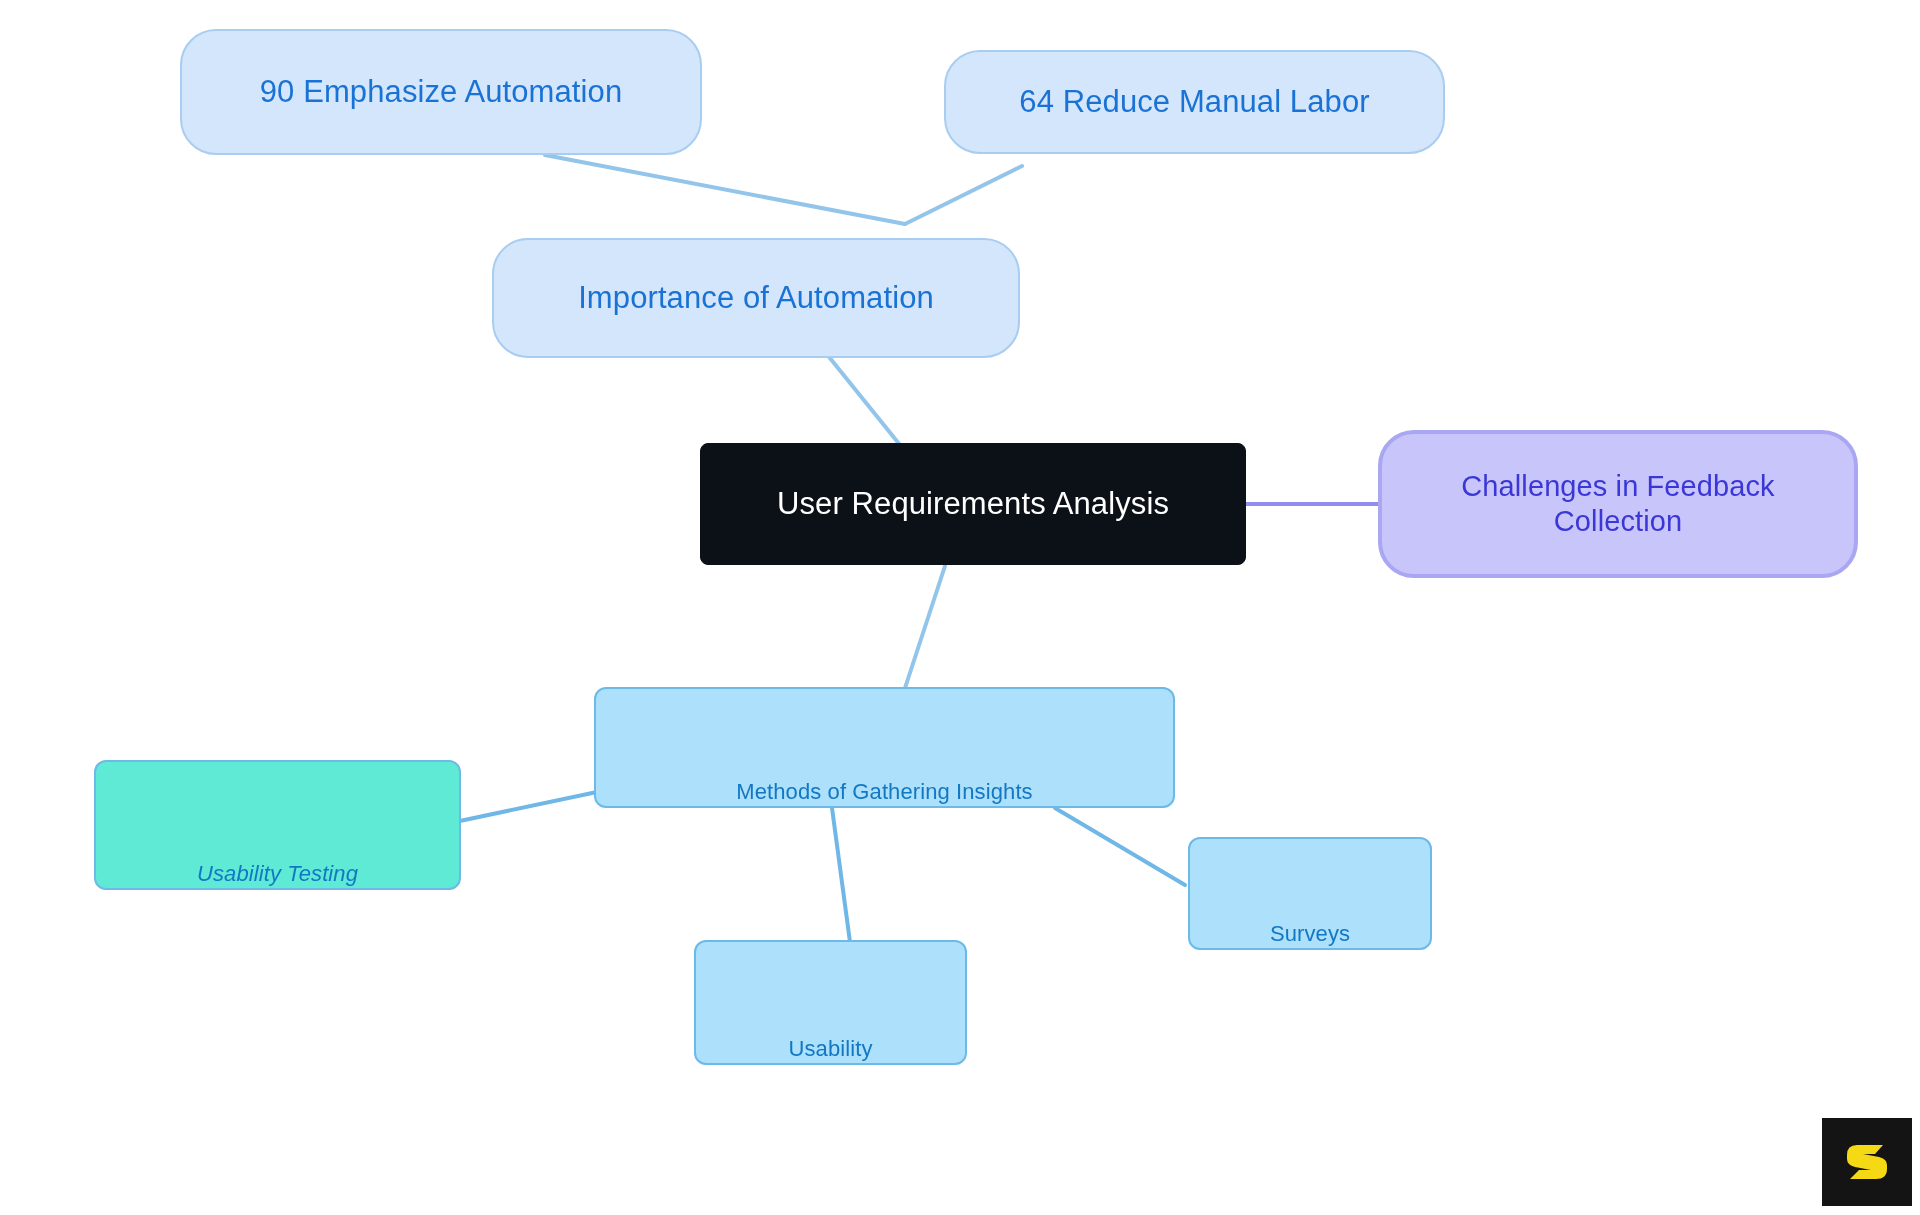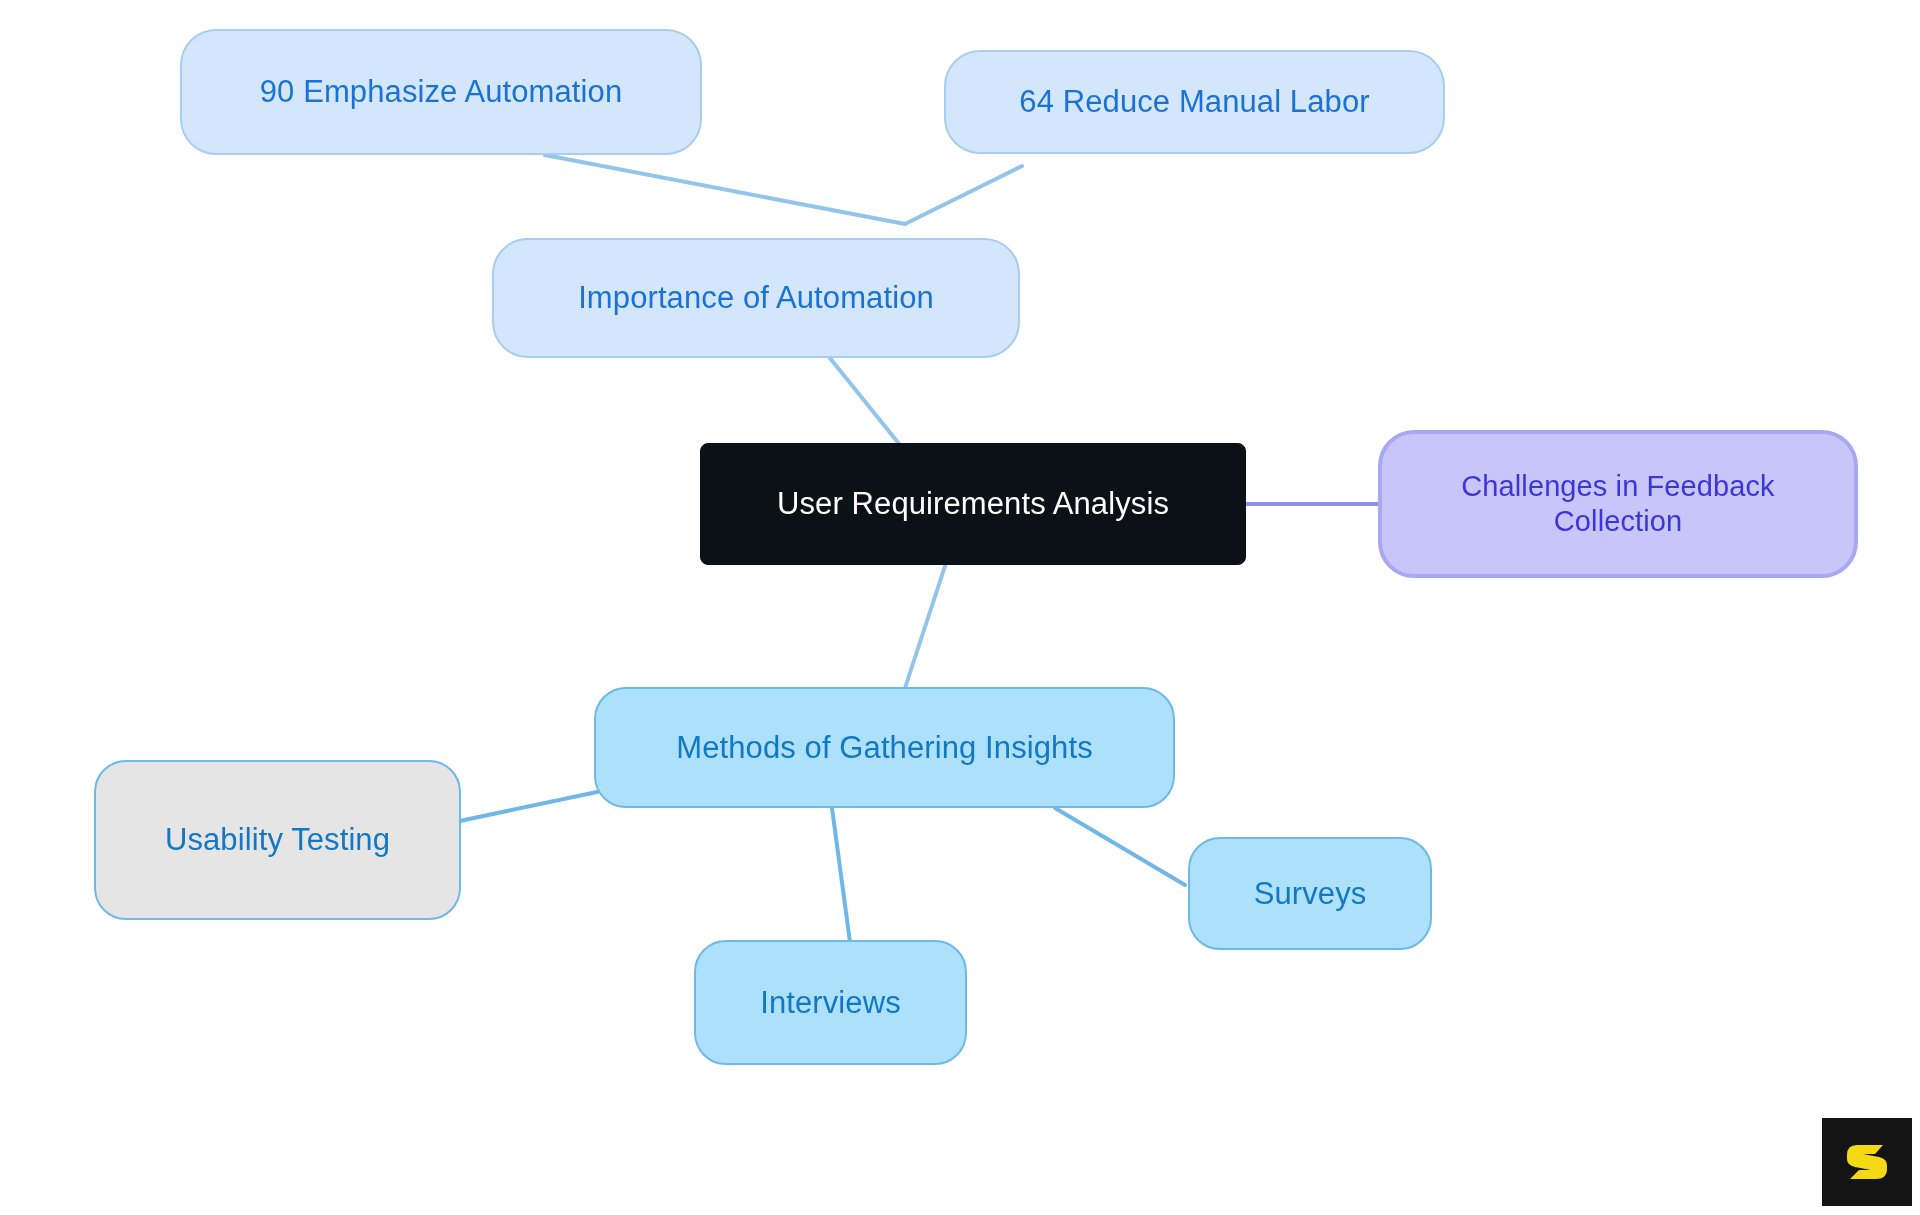--- a/index.html
+++ b/index.html
@@ -46,22 +46,23 @@
     background: #d3e6fb;
     color: #1a73d4;
     border: 2px solid #404040;
     border-radius: 36px;
     font-size: 31px;
   }
   .node-blue {
     background: #ace0fb;
     color: #1378c4;
     border: 2px solid #6db9e8;
-    border-radius: 32px;
-    font-size: 31px;
+    border-radius: 12px;
+    font-size: 22px;
+    align-items: flex-end;
   }
   .node-purple {
     background: #c7c5f9;
     color: #3b37d6;
     border: 4px solid #0f766e;
     border-radius: 36px;
     font-size: 29px;
   }
   .node-text {
     display: block;
@@ -109,25 +110,25 @@
       <div class="node node-blue-pale" style="left: 492px; top: 222px; width: 528px; height: 120px; background: rgb(211, 230, 251); border-color: rgb(168, 205, 240); color: rgb(26, 115, 212); margin-top: 16px;">
         <span class="node-text">Importance of Automation</span>
       </div>
       <div class="node node-purple" style="left: 1378px; top: 430px; width: 480px; height: 148px; background: rgb(199, 197, 249); border-color: rgb(169, 166, 242); color: rgb(59, 55, 214);">
         <span class="node-text">Challenges in Feedback
 Collection</span>
       </div>
       <div class="node node-blue" style="left: 594px; top: 687px; width: 581px; height: 121px; background: rgb(172, 224, 251); border-color: rgb(109, 185, 232); color: rgb(19, 120, 196);">
         <span class="node-text">Methods of Gathering Insights</span>
       </div>
-      <div class="node node-blue" style="left: 94px; top: 760px; width: 367px; height: 160px; background: #e5e5e5; border-color: rgb(109, 185, 232); color: rgb(19, 120, 196);">
+      <div class="node node-blue" style="left: 94px; top: 760px; width: 367px; height: 130px; background: #5eead4; border-color: rgb(109, 185, 232); color: rgb(19, 120, 196); font-style: italic;">
         <span class="node-text">Usability Testing</span>
       </div>
       <div class="node node-blue" style="left: 694px; top: 940px; width: 273px; height: 125px; background: rgb(172, 224, 251); border-color: rgb(109, 185, 232); color: rgb(19, 120, 196);">
-        <span class="node-text">Interviews</span>
+        <span class="node-text">Usability</span>
       </div>
       <div class="node node-blue" style="left: 1188px; top: 837px; width: 244px; height: 113px; background: rgb(172, 224, 251); border-color: rgb(109, 185, 232); color: rgb(19, 120, 196);">
         <span class="node-text">Surveys</span>
       </div>
     </div>
 
   <div id="logo">
     <svg width="56" height="56" viewBox="0 0 56 56">
       <path d="M44 11 L18 11 Q8 11 8 21 L8 25 Q8 31 16 33 L32 36 L20 36 L11 45 L37 45 Q48 45 48 35 L48 31 Q48 25 40 23 L24 20 L36 20 Z" fill="#f5d914"></path>
     </svg>

